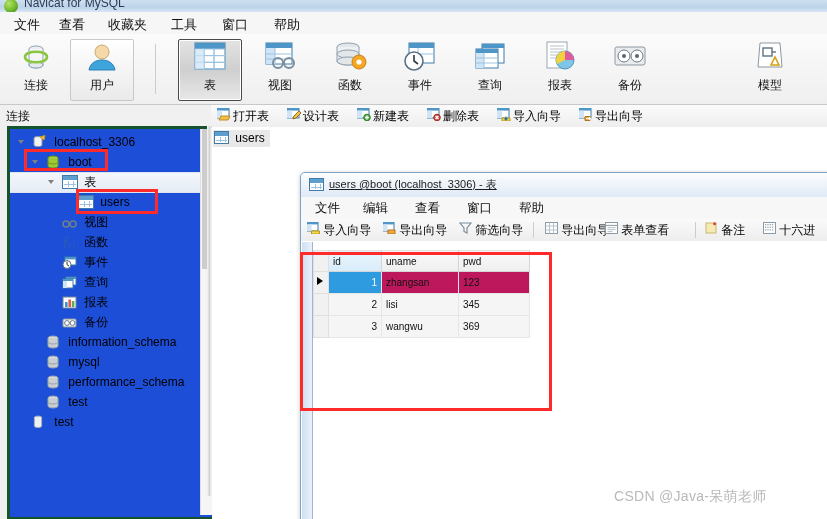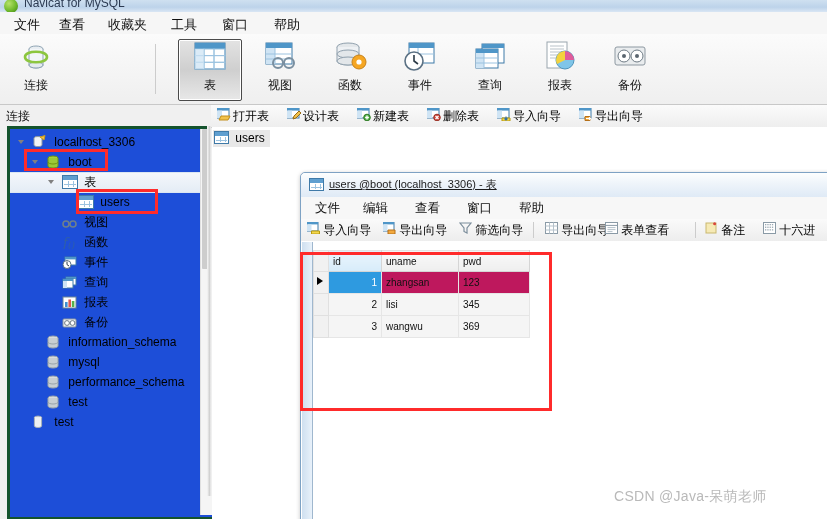--- a/index.html
+++ b/index.html
@@ -189,20 +189,29 @@
       <svg width="36" height="36" viewBox="0 0 36 36">
         <ellipse cx="18" cy="9" rx="7" ry="3" fill="#e9eef2" stroke="#8fa4b4"></ellipse>
         <path d="M11 9v16c0 1.7 3.1 3 7 3s7-1.3 7-3V9" fill="#f3f6f9" stroke="#8fa4b4"></path>
         <ellipse cx="18" cy="25" rx="7" ry="3" fill="#e4eaef" stroke="#8fa4b4"></ellipse>
         <path d="M7 17c0-7 22-7 22 0s-22 7-22 0z" fill="none" stroke="#8cc63f" stroke-width="2.6"></path>
       </svg>
     </span>
     <span class="lb">连接</span>
   </div>
 
+  <div class="tbtn hover" style="left:70px">
+    <span class="ic">
+      <svg width="36" height="36" viewBox="0 0 36 36">
+        <circle cx="18" cy="12" r="7" fill="#f5d9a8" stroke="#c9a86c"></circle>
+        <path d="M5 30c1-7 7-10 13-10s12 3 13 10z" fill="#3ea4dc" stroke="#2d82b4"></path>
+      </svg>
+    </span>
+    <span class="lb">用户</span>
+  </div>
 
   <div class="tbtn active" style="left:178px">
     <span class="ic">
       <svg width="36" height="32" viewBox="0 0 36 32">
         <rect x="3" y="3" width="30" height="26" fill="#ffffff" stroke="#3f7aa8"></rect>
         <rect x="3" y="3" width="30" height="6" fill="#4f96c8"></rect>
         <g stroke="#9cc3e0" fill="none">
           <rect x="3" y="9" width="9" height="6.6"></rect>
             <rect x="12" y="9" width="10" height="6.6"></rect>
             <rect x="22" y="9" width="11" height="6.6"></rect>
@@ -302,20 +311,31 @@
         <circle cx="12" cy="16" r="6" fill="#ffffff" stroke="#6e7a84"></circle>
         <circle cx="12" cy="16" r="2" fill="#5b6670"></circle>
         <circle cx="25" cy="16" r="6" fill="#ffffff" stroke="#6e7a84"></circle>
         <circle cx="25" cy="16" r="2" fill="#5b6670"></circle>
       </svg>
     </span>
     <span class="lb">备份</span>
   </div>
 
 
+  <div class="tbtn" style="left:738px">
+    <span class="ic">
+      <svg width="36" height="32" viewBox="0 0 36 32">
+        <path d="M8 3h20l2 24H6z" fill="#ffffff" stroke="#8d98a1"></path>
+        <rect x="11" y="8" width="9" height="8" fill="none" stroke="#5b7184" stroke-width="1.4"></rect>
+        <path d="M20 12h4" stroke="#5b7184" stroke-width="1.4"></path>
+        <path d="M23 17l4 8h-8z" fill="none" stroke="#d4a017" stroke-width="1.6"></path>
+      </svg>
+    </span>
+    <span class="lb">模型</span>
+  </div>
 </div>
 
 <div id="leftpane">
   <div id="conn-label">连接</div>
 
   <div id="tree">
 
     <div class="rowhl" style="top:43px"></div>
 
     <div class="tnode" style="left:22px;top:4px">

